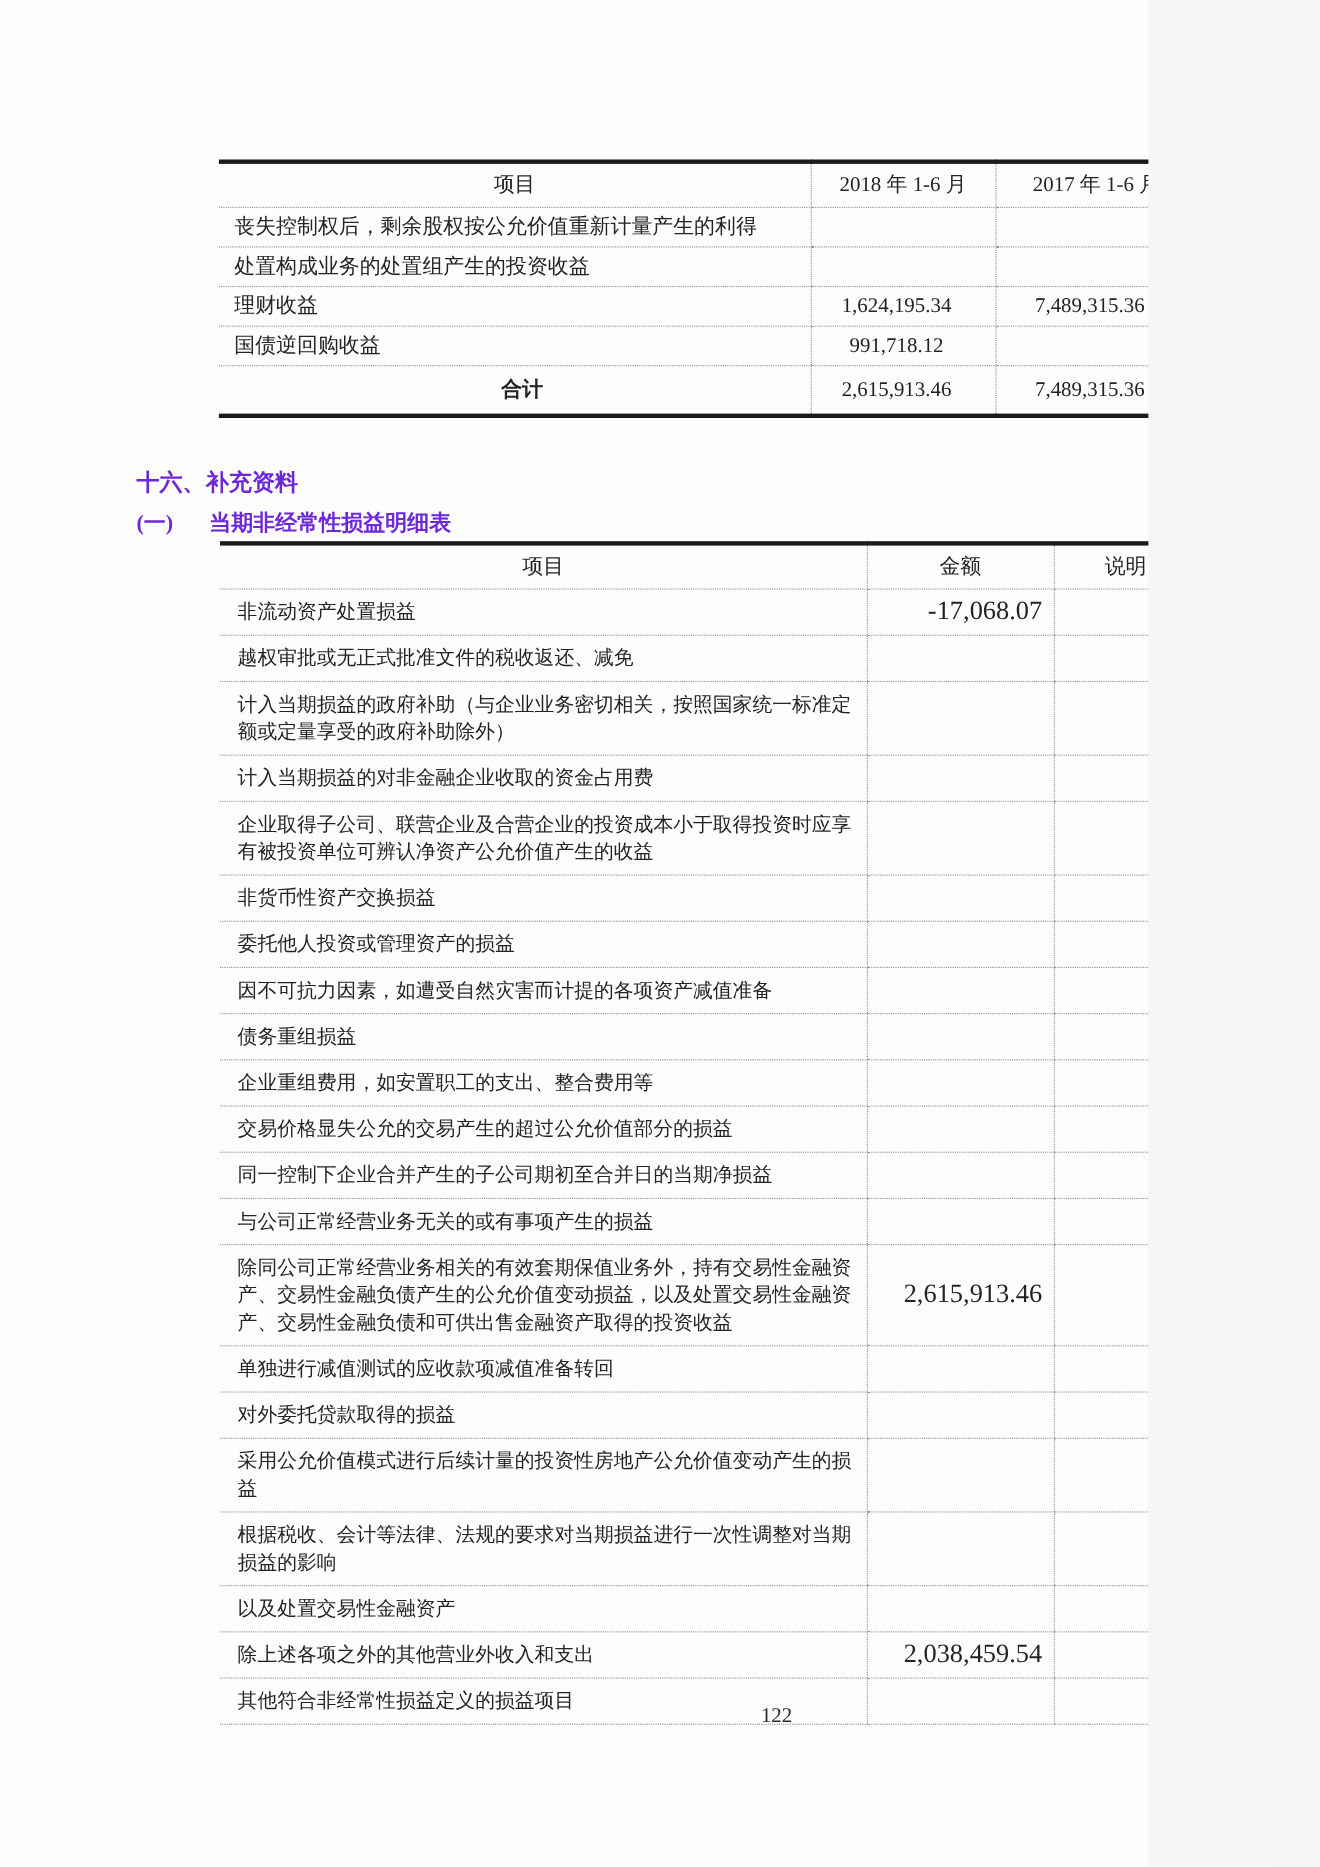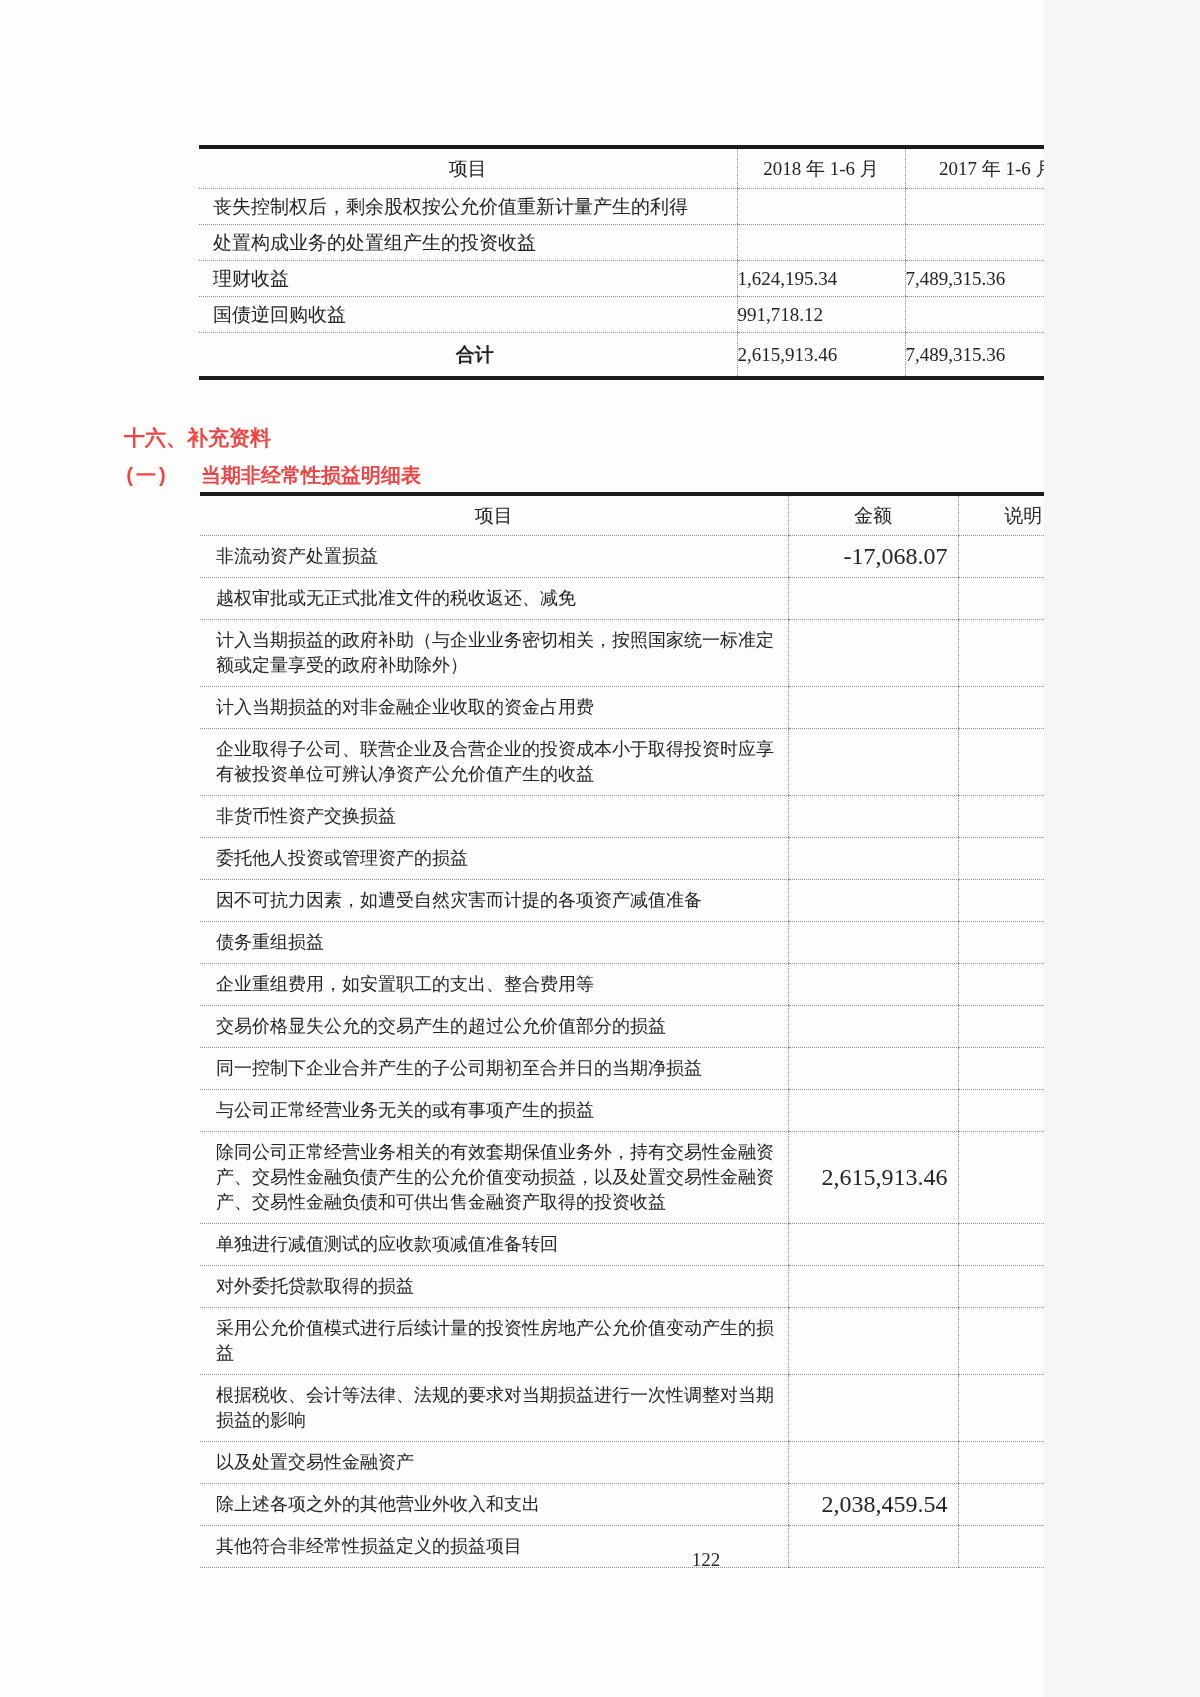--- a/index.html
+++ b/index.html
@@ -30,29 +30,29 @@
     word-break:break-all;
   }
   table.rpt th { text-align:center; }
   .vline { border-left:1px dotted #8e8e8e; }
 
   
   #t1 { left:199px; top:145px; width:889px; border-bottom:4px solid #1b1b1b; }
   #t1 th { padding:7px 0; font-size:19px; line-height:25px; }
   #t1 td { padding:5px 0; font-size:19px; line-height:25px; }
   #t1 td.cell-item  { text-align:left;  padding-left:14px; }
-  #t1 td.cell-num   { text-align:left; padding-right:12px; font-variant-numeric:tabular-nums;margin-top:43px; }
+  #t1 td.cell-num   { text-align:center; padding-right:12px; font-variant-numeric:tabular-nums;margin-top:43px; }
   #t1 tr:last-child td { padding-top:9px; padding-bottom:9px; border-bottom:none; }
 
   
   .heading {
     position:absolute;
-    font-family:Liberation Mono, monospace;
+    font-family:Liberation Serif, serif;
     font-weight:700;
-    color:#ef4444;
+    color:#6d28d9;
     white-space:nowrap;
   }
   #sec-title { left:124px; top:424px; font-size:21px; }
   #sub-title { left:124px; top:462px; font-size:20px; }
   #sub-title .marker { display:inline-block; }
   #sub-title .txt { display:inline-block; margin-left:33px; }
 
   
   #t2 { left:200px; top:492px; width:888px; }
   #t2 th { padding:7px 0; font-size:19px; line-height:25px; }

